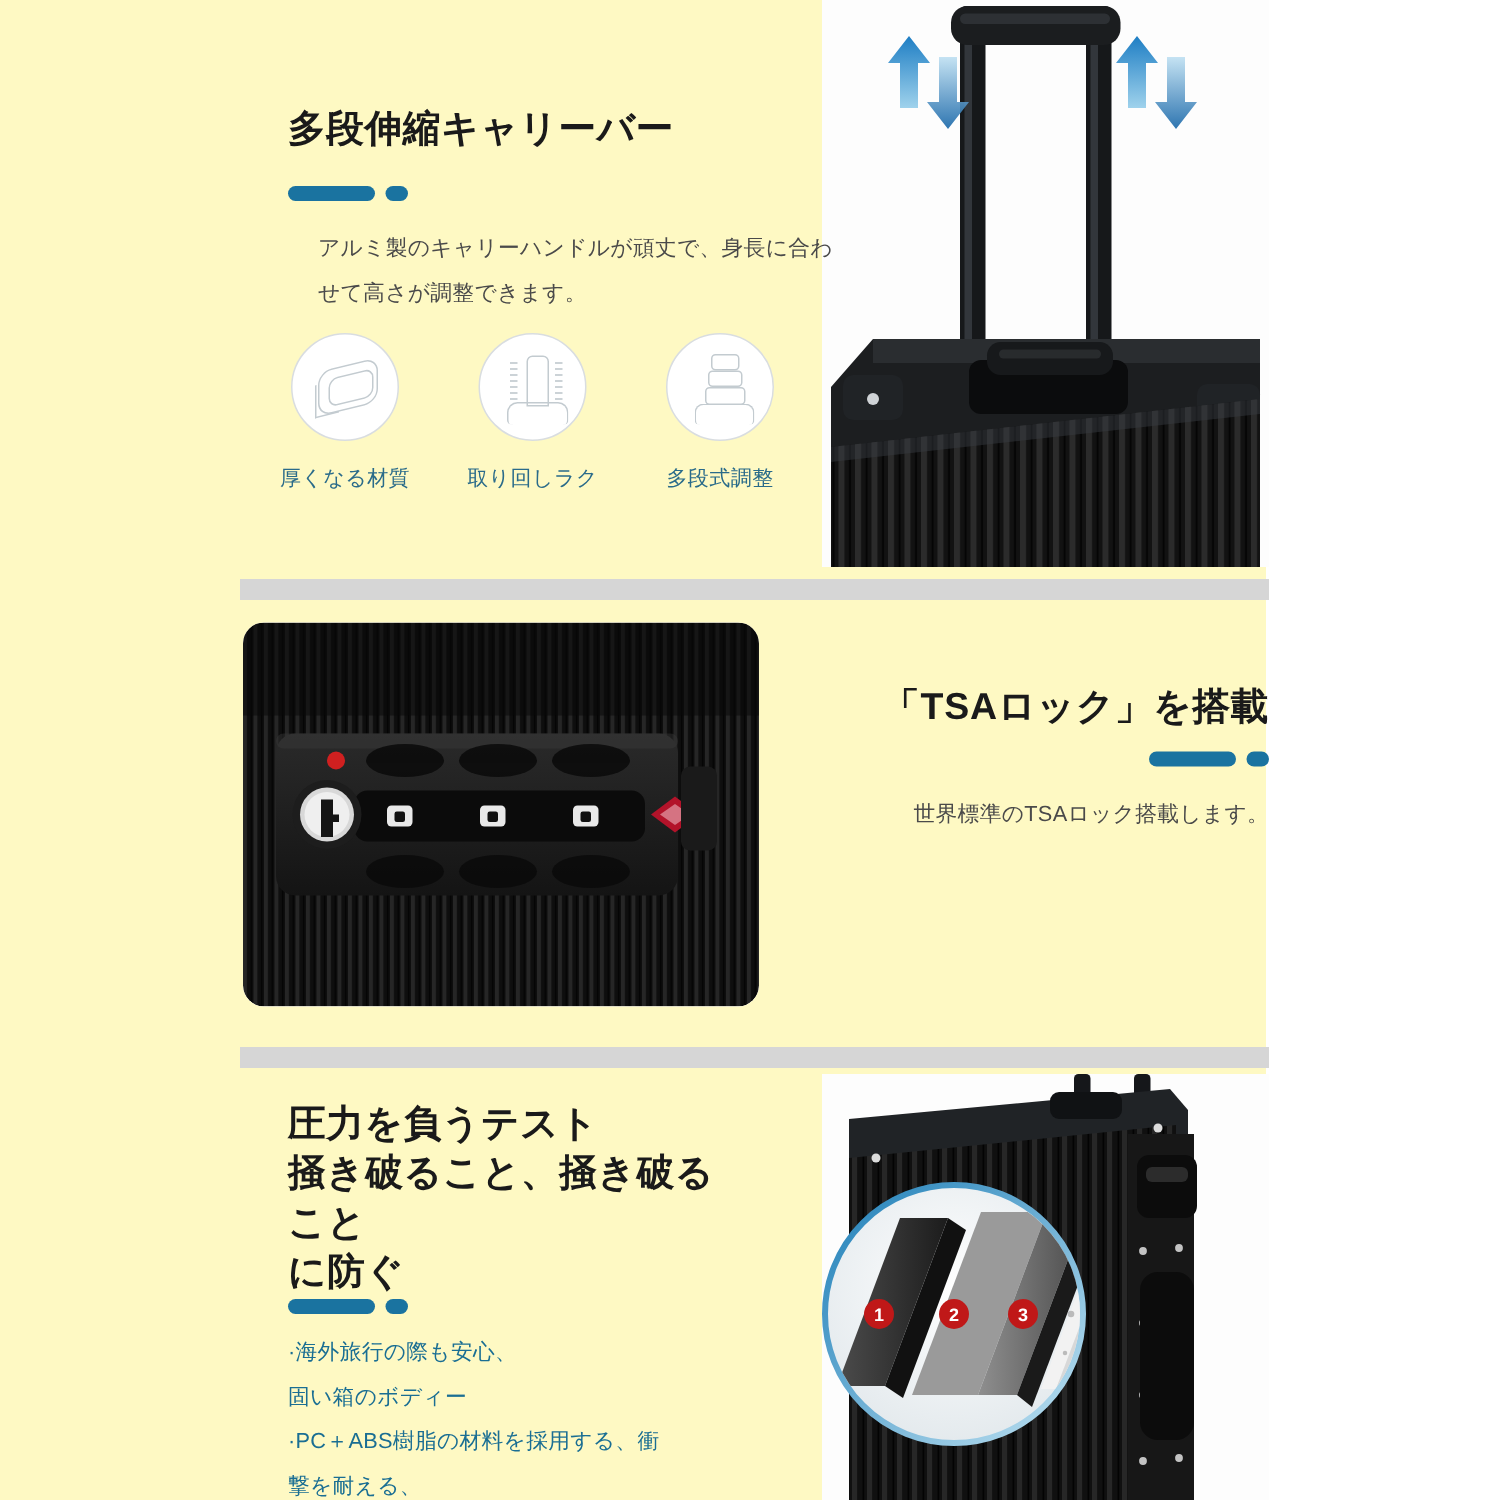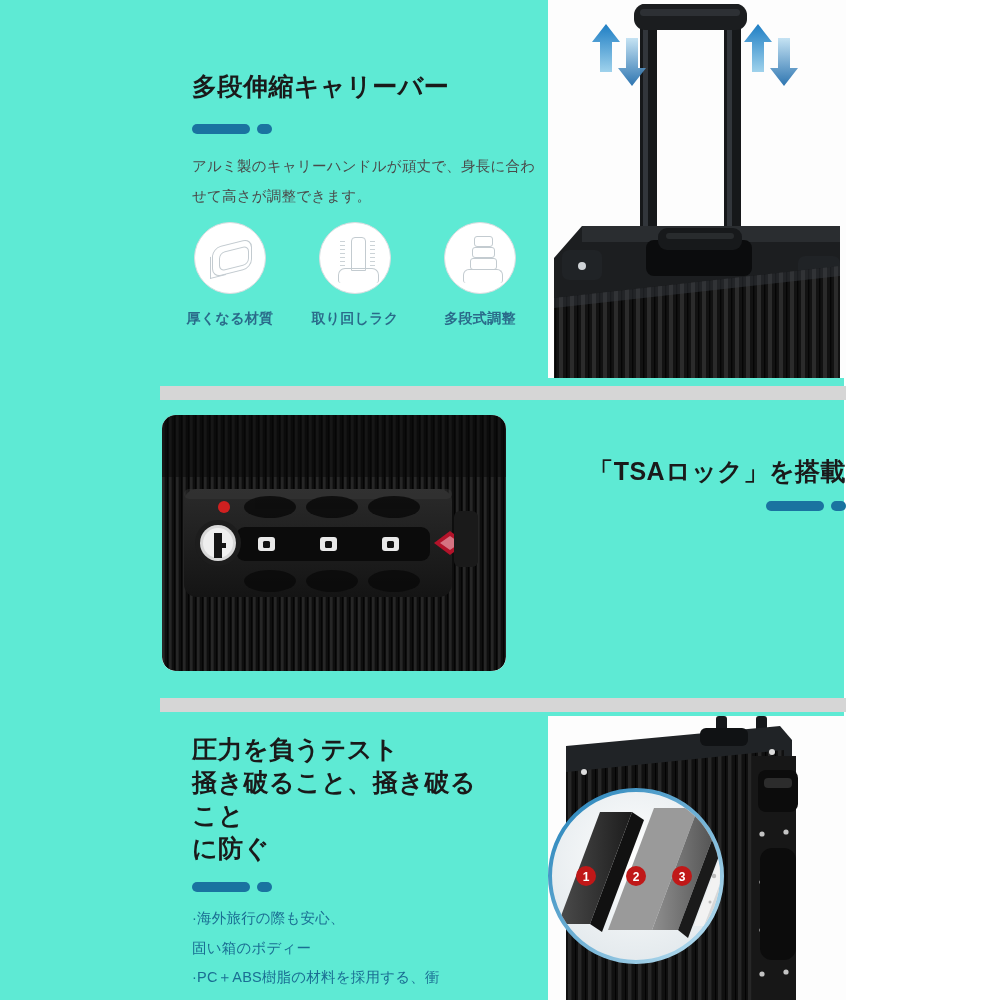--- a/index.html
+++ b/index.html
@@ -2,21 +2,21 @@
 <html><head>
 <meta charset="utf-8">
 <style>
   * { box-sizing: border-box; margin: 0; padding: 0; }
   html, body {
     width: 1000px; height: 1000px;
     background: #ffffff;
     font-family: "Liberation Sans", "DejaVu Sans", sans-serif;
     overflow: hidden;
   }
-  .page { position: relative; width: 844px; height: 1000px; background: #5eead4; }
+  .page { position: relative; width: 844px; height: 1000px; background: #fef9c3; }
 
   
   .divider {
     position: absolute; left: 160px; width: 686px; height: 14px;
     background: #d6d6d6;
   }
   .heading {
     font-size: 25px; font-weight: bold; color: #1a1a1a;
     letter-spacing: 0.5px; line-height: 1.32;
   }
@@ -31,31 +31,31 @@
   .accent .bar { width: 58px; height: 10px; border-radius: 5px; background: #1a73a0; }
   .accent .dot { width: 15px; height: 10px; border-radius: 5px; background: #1a73a0; }
 
   
   .photo { position: absolute; overflow: hidden; background: #fdfdfd; }
 
   
   #sec1-text { position: absolute; left: 192px; top: 70px; width: 350px; }
   #sec1-head { margin-bottom: 20px; }
   #sec1-accent { margin-bottom: 18px; }
-  #sec1-body { width: 348px; }
+  #sec1-body { width: 348px; margin-left: 20px; }
 
   #icon-row { position: absolute; left: 180px; top: 222px; width: 350px;
               display: flex; justify-content: space-between; }
   .icon-cell { width: 100px; text-align: center; }
   .icon-circle {
     width: 72px; height: 72px; border-radius: 50%;
     border: 1.4px solid #d9dde0; margin: 0 auto 16px;
     position: relative; background: #fff;
   }
-  .icon-label { font-size: 14px; font-weight: bold; color: #2a6b8a; letter-spacing: .3px; }
+  .icon-label { font-size: 14px; font-weight: normal; color: #2a6b8a; letter-spacing: .3px; }
 
   
   .ic1 { position:absolute; left:17px; top:20px; width:40px; height:30px;
          border:1.6px solid #c3cbd0; border-radius:9px;
          transform: skewY(-14deg); }
   .ic1b { position:absolute; left:24px; top:26px; width:30px; height:19px;
          border:1.6px solid #c3cbd0; border-radius:6px; transform: skewY(-14deg);}
   .ic1c { position:absolute; left:15px; top:32px; width:16px; height:22px;
          border-left:1.6px solid #c3cbd0; border-bottom:1.6px solid #c3cbd0;
          transform: skewY(-14deg);}
@@ -76,21 +76,21 @@
   #sec1-photo { left: 548px; top: 0px; width: 298px; height: 378px; }
 
   
   #sec2-photo { left: 162px; top: 415px; width: 344px; height: 256px; border-radius: 14px; }
   #sec2-text { position: absolute; left: 520px; top: 455px; width: 326px; text-align: right; }
   #sec2-head { margin-bottom: 12px; }
   #sec2-accent { margin-bottom: 18px; }
 
   
   #sec3-text { position: absolute; left: 192px; top: 733px; width: 300px; }
-  #sec3-head { margin-bottom: 16px; }
+  #sec3-head { }
   #sec3-accent { margin-bottom: 12px; }
   #sec3-photo { left: 548px; top: 716px; width: 298px; height: 284px; }
 </style>
 </head>
 <body>
 
 <div class="page">
 
   <div id="sec1-photo" class="photo">
     <svg width="298" height="378" viewBox="0 0 298 378">
@@ -246,20 +246,21 @@
     </svg>
   </div>
 
   <div id="sec2-text">
     <div id="sec2-head" class="heading">「TSAロック」を搭載</div>
     <div id="sec2-accent" class="accent right">
       <span class="bar"></span>
       <span class="dot"></span>
     </div>
     <div class="body-txt">
+      <div>世界標準のTSAロック搭載します。</div>
     </div>
   </div>
 
   <div class="divider" style="top:698px;"></div>
 
   <div id="sec3-photo" class="photo">
     <svg width="298" height="284" viewBox="0 0 298 284">
       <defs>
         <pattern id="ribpat3" width="10" height="8" patternUnits="userSpaceOnUse">
           <rect width="10" height="8" fill="#101010"></rect>

